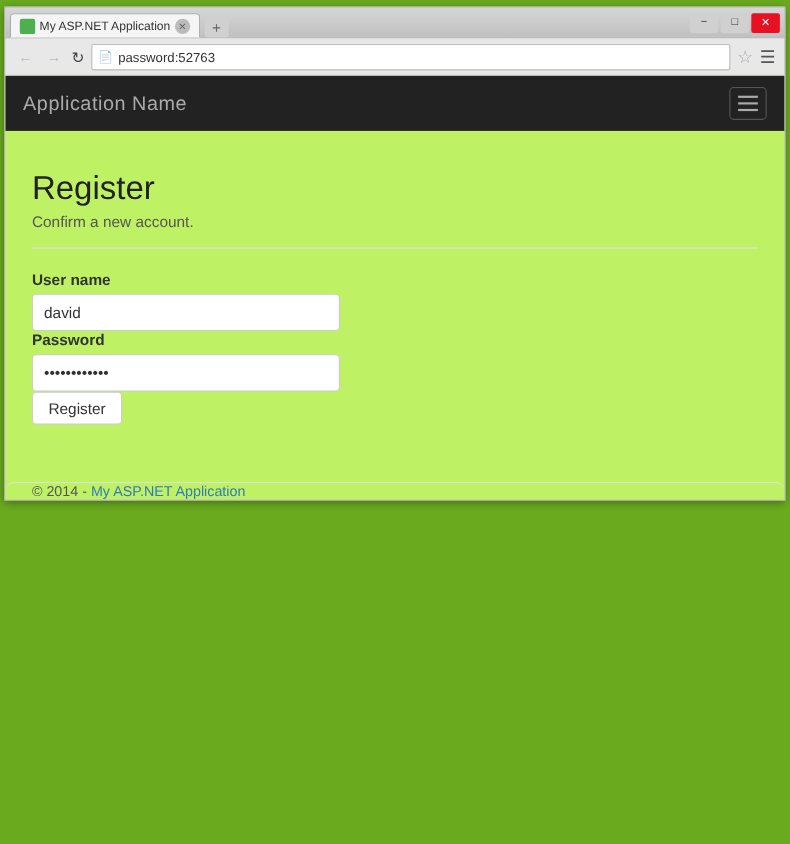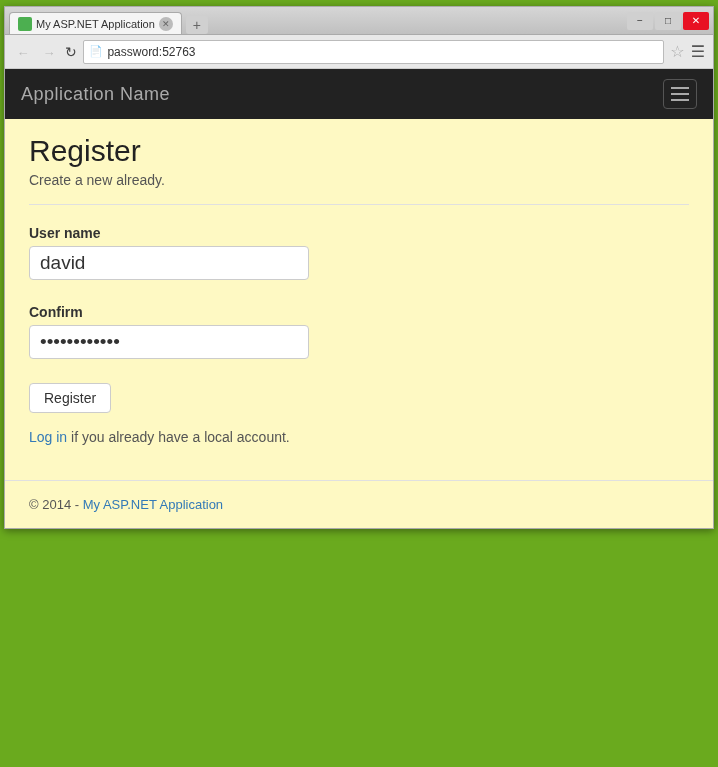--- a/index.html
+++ b/index.html
@@ -174,21 +174,21 @@
     }
 
     .menu-icon {
       font-size: 16px;
       color: #555;
       cursor: pointer;
     }
 
     
     .app-container {
-      background: #fef9c3;
+      background: #bef264;
       flex: 1;
     }
 
     
     .app-navbar {
       background: #222;
       height: 50px;
       display: flex;
       align-items: center;
       justify-content: space-between;
@@ -217,21 +217,21 @@
     }
 
     .hamburger-line {
       width: 18px;
       height: 2px;
       background: #aaa;
     }
 
     
     .page-content {
-      padding: 15px 24px;
+      padding: 36px 24px;
     }
 
     .page-title {
       font-size: 30px;
       font-weight: 300;
       color: #222;
       margin-bottom: 4px;
     }
 
     .page-subtitle {
@@ -244,38 +244,38 @@
       border: none;
       border-top: 1px solid #e0e0e0;
       margin-bottom: 20px;
     }
 
     .form-section {
       max-width: 340px;
     }
 
     .form-group {
-      margin-bottom: 24px;
+      margin-bottom: 0;
     }
 
     .form-label {
       display: block;
       font-size: 14px;
       font-weight: bold;
       color: #333;
       margin-bottom: 5px;
     }
 
     .form-input {
       width: 280px;
       height: 34px;
       border: 1px solid #ccc;
       border-radius: 4px;
       padding: 6px 10px;
-      font-size: 19px;
+      font-size: 14px;
       color: #333;
       outline: none;
     }
 
     .form-input.active-focus {
       border-color: #66afe9;
       box-shadow: 0 0 0 2px rgba(102,175,233,0.4);
     }
 
     .register-btn {
@@ -296,23 +296,24 @@
       margin-bottom: 20px;
     }
 
     .login-link {
       color: #337ab7;
       text-decoration: none;
     }
 
     .page-footer {
       border-top: 1px solid #e0e0e0;
-      padding: 16px 24px;
+      padding: 0 24px;
       font-size: 13px;
       color: #555;
+      border-radius: 23px;
     }
 
     .footer-link {
       color: #337ab7;
       text-decoration: none;
     }
   </style>
 </head>
 <body>
 
@@ -352,46 +353,43 @@
       <span class="app-brand">Application Name</span>
       <button class="navbar-toggle" title="Toggle navigation">
         <span class="hamburger-line"></span>
         <span class="hamburger-line"></span>
         <span class="hamburger-line"></span>
       </button>
     </nav>
 
     <div class="page-content">
       <h1 class="page-title">Register</h1>
-      <p class="page-subtitle">Create a new already.</p>
+      <p class="page-subtitle">Confirm a new account.</p>
       <hr class="divider">
 
       <div class="form-section">
 
         
         <div class="form-group">
           <label class="form-label">User name</label>
           <input type="text" class="form-input" value="david" style="">
         </div>
 
         
         <div class="form-group">
-          <label class="form-label">Confirm</label>
+          <label class="form-label">Password</label>
           <input type="password" class="form-input" value="············" style="">
         </div>
 
         
 
         
         <button class="register-btn">Register</button>
 
         
-        <p class="login-text">
-          <a href="#" class="login-link">Log in</a><span> if you already have a local account.</span>
-        </p>
 
       </div>
     </div>
 
     <div class="page-footer">
       <span>© 2014 - </span><a href="#" class="footer-link">My ASP.NET Application</a>
     </div>
 
   </div>
 </div>

